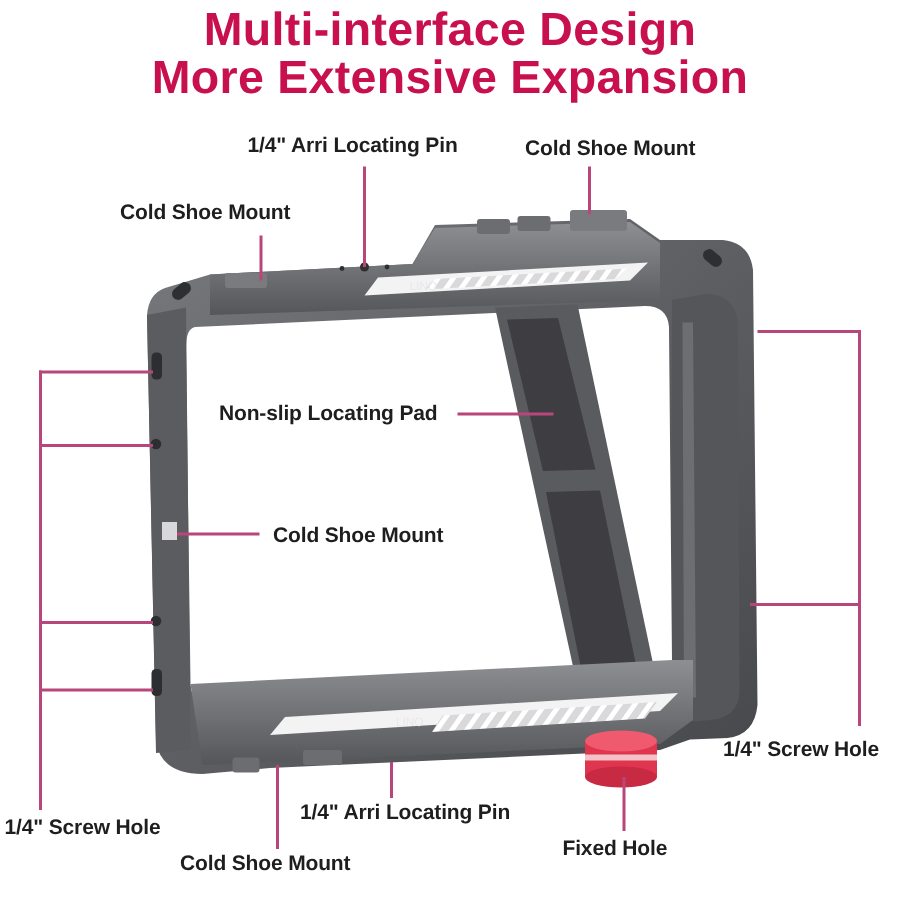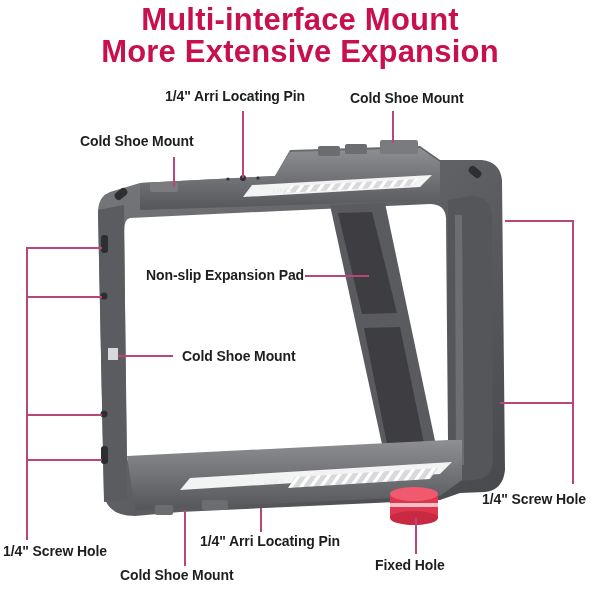--- a/index.html
+++ b/index.html
@@ -7,21 +7,21 @@
   .headline{position:absolute;left:0;width:600px;text-align:center;color:#c8104f;font-weight:700;font-size:31px;line-height:34px;letter-spacing:0.2px;}
   .h1{top:3px;}
   .h2{top:35px;}
   .label{position:absolute;font-weight:700;font-size:14px;color:#1e1e1e;white-space:nowrap;letter-spacing:-0.1px;}
   .line{position:absolute;background:#b9467a;}
   svg.product{position:absolute;left:0;top:0;}
 </style>
 </head>
 <body>
 
-<div class="headline h1">Multi-interface Mount</div>
+<div class="headline h1">Multi-interface Design</div>
 <div class="headline h2">More Extensive Expansion</div>
 
 <svg class="product" width="600" height="600" viewBox="0 0 600 600">
   <defs>
     <linearGradient id="metal" x1="0" y1="0" x2="1" y2="1">
       <stop offset="0" stop-color="#78797d"></stop>
       <stop offset="0.5" stop-color="#5e5f63"></stop>
       <stop offset="1" stop-color="#47484c"></stop>
     </linearGradient>
     <linearGradient id="metalTop" x1="0" y1="0" x2="0" y2="1">
@@ -101,19 +101,19 @@
 <div class="line" style="left:26px;top:414px;width:76px;height:1.5px;"></div>
 <div class="line" style="left:26px;top:459px;width:76px;height:1.5px;"></div>
 
 <div class="line" style="left:260px;top:508px;width:1.5px;height:24px;"></div>
 <div class="line" style="left:415px;top:518px;width:1.5px;height:36px;"></div>
 <div class="line" style="left:184px;top:510px;width:1.5px;height:56px;"></div>
 
 <div class="label" style="left:165px;top:88px;">1/4" Arri Locating Pin</div>
 <div class="label" style="left:350px;top:90px;">Cold Shoe Mount</div>
 <div class="label" style="left:80px;top:133px;">Cold Shoe Mount</div>
-<div class="label" style="left:146px;top:267px;">Non-slip Expansion Pad</div>
+<div class="label" style="left:146px;top:267px;">Non-slip Locating Pad</div>
 <div class="label" style="left:182px;top:348px;">Cold Shoe Mount</div>
 <div class="label" style="left:482px;top:491px;">1/4" Screw Hole</div>
 <div class="label" style="left:3px;top:543px;">1/4" Screw Hole</div>
 <div class="label" style="left:200px;top:533px;">1/4" Arri Locating Pin</div>
 <div class="label" style="left:375px;top:557px;">Fixed Hole</div>
 <div class="label" style="left:120px;top:567px;">Cold Shoe Mount</div>
 
 </body></html>

